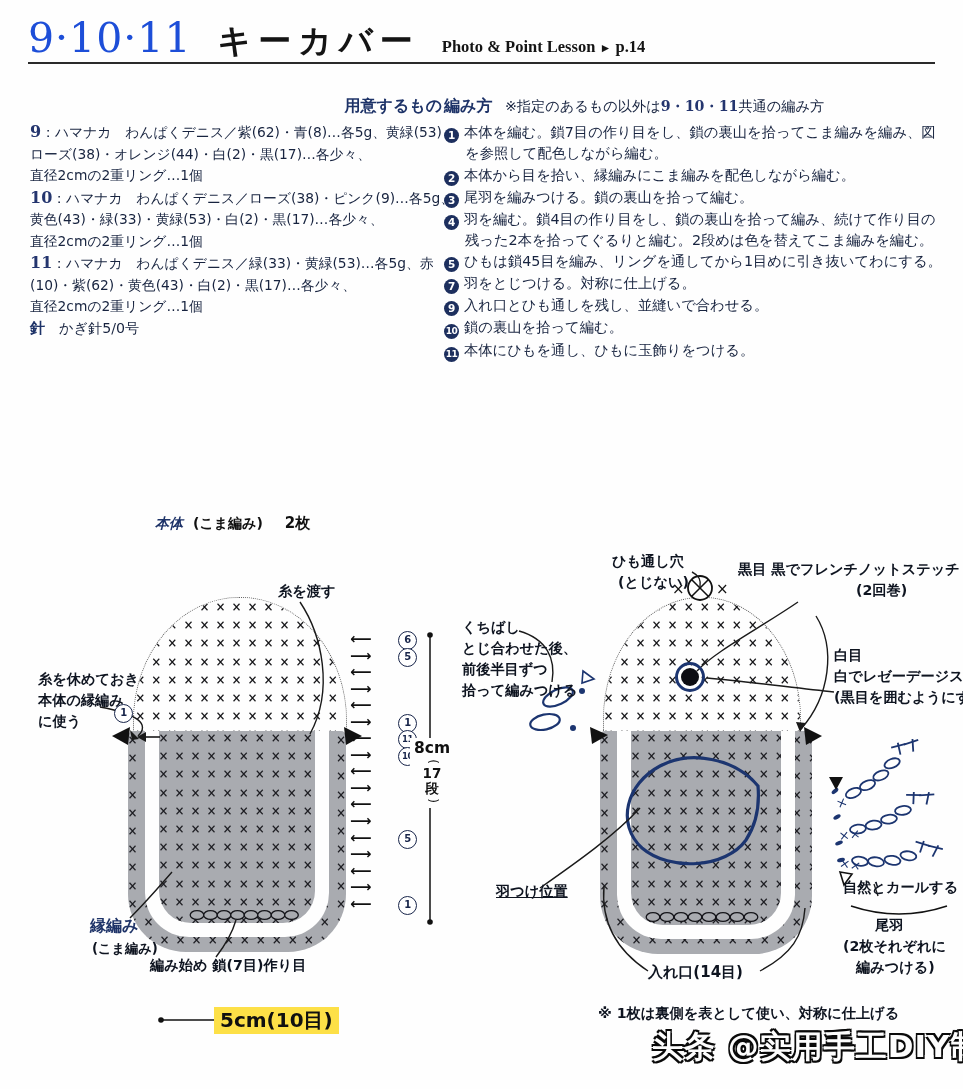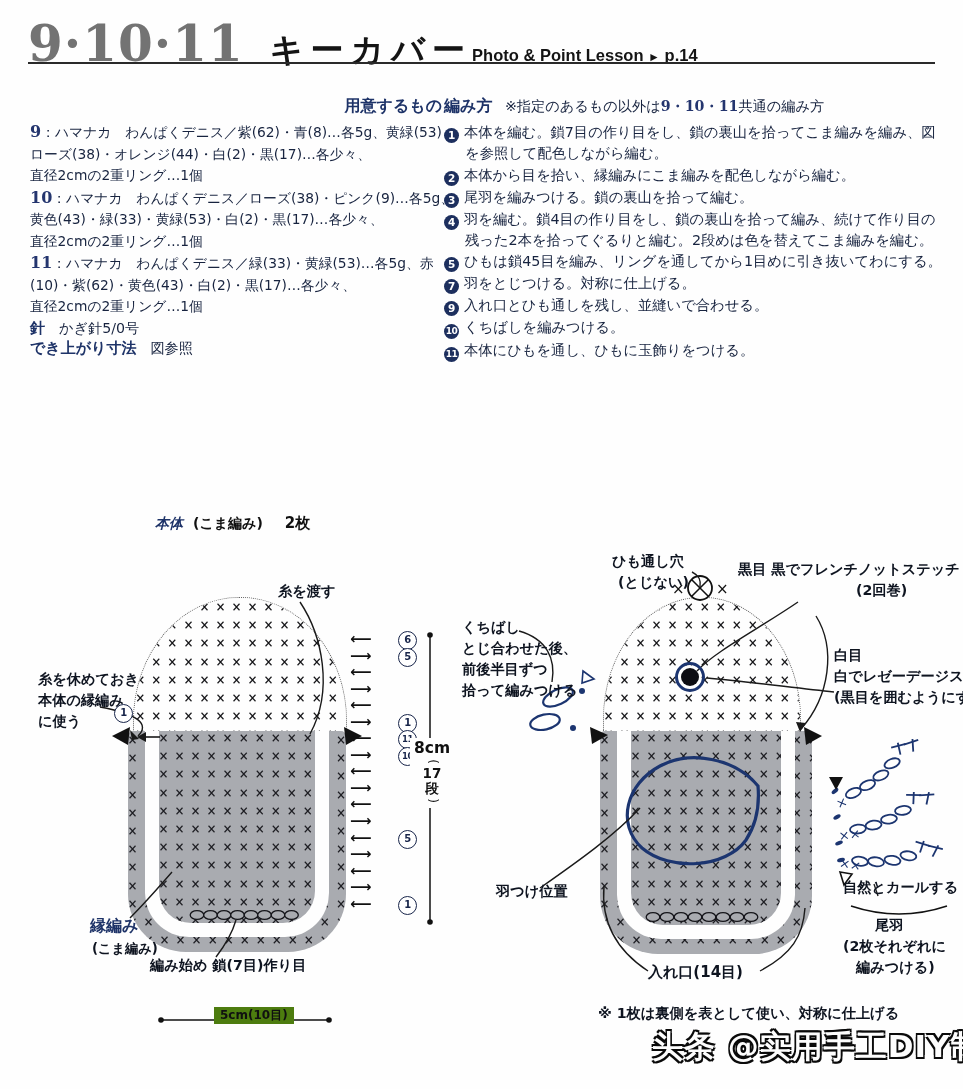--- a/index.html
+++ b/index.html
@@ -1,24 +1,24 @@
 <!DOCTYPE html>
 <html><head>
 <meta charset="utf-8">
 <style>
   html,body{margin:0;padding:0;background:#e8e8e8;}
   .page{position:relative;width:963px;height:1089px;background:#fefefe;overflow:hidden;
         font-family:"DejaVu Sans","Liberation Sans",sans-serif;color:#17233f;}
   
   .hdr{position:absolute;left:28px;top:14px;width:910px;height:46px;white-space:nowrap;}
-  .hdr-nums{font-family:"DejaVu Serif","Liberation Serif",serif;font-weight:bold;
-            font-size:50px;color:#737373;letter-spacing:1px;}
+  .hdr-nums{font-family:"DejaVu Serif","Liberation Serif",serif;font-weight:normal;
+            font-size:41px;color:#1d4ed8;letter-spacing:1px;}
   .hdr-title{font-size:33px;font-weight:600;color:#141414;letter-spacing:7px;margin-left:26px;}
-  .hdr-lesson{font-family:Liberation Sans, sans-serif;font-weight:bold;
-              font-size:16.5px;color:#141414;}
+  .hdr-lesson{font-family:Liberation Serif, serif;font-weight:bold;
+              font-size:16.5px;color:#141414;margin-left:22px;}
   .hdr-rule{position:absolute;left:28px;top:62px;width:907px;height:0;border-top:2.2px solid #2a2a2a;}
   
   .col-h{font-size:16px;font-weight:bold;color:#1e3368;text-align:right;}
   .mat{position:absolute;left:30px;top:96px;width:412px;}
   .mline{white-space:nowrap;font-size:13.8px;line-height:21.5px;color:#17233f;}
   .mnum{font-family:"DejaVu Serif","Liberation Serif",serif;font-weight:bold;font-size:16px;color:#24356e;}
   .mrow{margin-top:1px;font-size:14.2px;}
   .mlabel{font-weight:bold;color:#1e3368;font-size:15px;margin-right:14px;}
   .instr{position:absolute;left:444px;top:96px;width:500px;}
   .note{font-size:14.2px;color:#17233f;}
@@ -55,22 +55,22 @@
         font-weight:bold;vertical-align:1px;letter-spacing:-0.5px;}
   
   .dl-lbl{position:absolute;font-size:14.2px;font-weight:600;color:#0e1420;white-space:nowrap;}
   .dl-lbl.navy{color:#1e3368;font-weight:bold;font-size:16px;}
   .dl-lbl.small{font-size:13.2px;}
   .svgov{position:absolute;left:0;top:540px;width:963px;height:549px;pointer-events:none;}
   .dim8{position:absolute;left:410px;top:738px;width:44px;text-align:center;background:#fefefe;}
   .dim8 .cm{font-size:15.5px;font-weight:600;color:#101010;}
   .dim8 .p{display:block;height:9px;line-height:9px;font-size:12px;transform:rotate(90deg);color:#101010;}
   .dim8 .v{display:block;font-size:13.5px;line-height:15px;color:#101010;font-weight:600;}
-  .dim5{position:absolute;left:214px;top:1007px;font-size:12px;font-weight:600;color:#101010;
-        background:#4d7c0f;padding:0 6px;}
+  .dim5{position:absolute;left:214px;top:1007px;font-size:20px;font-weight:600;color:#101010;
+        background:#fde047;padding:0 6px;}
   .fnote{position:absolute;left:598px;top:1004px;font-size:14.2px;font-weight:600;color:#0e1420;}
   .wm{position:absolute;left:652px;top:1026px;font-size:31px;font-weight:bold;letter-spacing:1px;
       color:#fdfdfd;white-space:nowrap;
       text-shadow:-1.6px -1.6px 0 #0a0a0a,1.6px -1.6px 0 #0a0a0a,-1.6px 1.6px 0 #0a0a0a,
                   1.6px 1.6px 0 #0a0a0a,0 1.8px 0 #0a0a0a,0 -1.8px 0 #0a0a0a;}
 </style>
 </head>
 <body>
 
 <div class="page">
@@ -91,39 +91,36 @@
         <div class="mline"><span class="mnum">10</span><span>：ハマナカ　わんぱくデニス／ローズ(38)・ピンク(9)…各5g、</span></div>
         <div class="mline"><span>黄色(43)・緑(33)・黄緑(53)・白(2)・黒(17)…各少々、</span></div>
         <div class="mline"><span>直径2cmの2重リング…1個</span></div>
         <div class="mline"><span class="mnum">11</span><span>：ハマナカ　わんぱくデニス／緑(33)・黄緑(53)…各5g、赤</span></div>
         <div class="mline"><span>(10)・紫(62)・黄色(43)・白(2)・黒(17)…各少々、</span></div>
         <div class="mline"><span>直径2cmの2重リング…1個</span></div>
       </div>
     <div class="mrow">
       <span class="mlabel">針</span><span>かぎ針5/0号</span>
     </div>
-    <div class="mrow">
-      <span class="mlabel">でき上がり寸法</span><span>図参照</span>
-    </div>
   </div>
 
   <div class="instr">
     <div class="note">
       <span class="col-h">編み方</span>
       <span style="margin-left:8px;">※指定のあるもの以外は</span><span class="nums">9・10・11</span><span>共通の編み方</span>
     </div>
     <div id="steps" style="margin-top:5px;">
         <div class="step"><span class="stepnum">1</span><span>本体を編む。鎖7目の作り目をし、鎖の裏山を拾ってこま編みを編み、図を参照して配色しながら編む。</span></div>
         <div class="step"><span class="stepnum">2</span><span>本体から目を拾い、縁編みにこま編みを配色しながら編む。</span></div>
         <div class="step"><span class="stepnum">3</span><span>尾羽を編みつける。鎖の裏山を拾って編む。</span></div>
         <div class="step"><span class="stepnum">4</span><span>羽を編む。鎖4目の作り目をし、鎖の裏山を拾って編み、続けて作り目の残った2本を拾ってぐるりと編む。2段めは色を替えてこま編みを編む。</span></div>
         <div class="step"><span class="stepnum">5</span><span>ひもは鎖45目を編み、リングを通してから1目めに引き抜いてわにする。</span></div>
         <div class="step"><span class="stepnum">7</span><span>羽をとじつける。対称に仕上げる。</span></div>
         <div class="step"><span class="stepnum">9</span><span>入れ口とひも通しを残し、並縫いで合わせる。</span></div>
-        <div class="step"><span class="stepnum" style="font-size: 9px;">10</span><span>くちばしを編みつける。</span></div>
+        <div class="step"><span class="stepnum" style="font-size: 9px;">10</span><span>鎖の裏山を拾って編む。</span></div>
         <div class="step"><span class="stepnum" style="font-size: 9px;">11</span><span>本体にひもを通し、ひもに玉飾りをつける。</span></div>
       </div>
   </div>
 
   <div class="fig-h">
     <span class="t1">本体</span><span class="t2">(こま編み)</span><span class="t3">2枚</span>
   </div>
 
   <div class="dome dl">
     <div class="xfill">×××××××××××××
@@ -370,21 +367,21 @@
   <div class="dl-lbl" style="left:618px;top:573px;">(とじない)</div>
   <div class="dl-lbl" style="left:738px;top:560px;">黒目 黒でフレンチノットステッチ</div>
   <div class="dl-lbl" style="left:856px;top:581px;">(2回巻)</div>
   <div class="dl-lbl" style="left:462px;top:618px;">くちばし</div>
   <div class="dl-lbl" style="left:462px;top:639px;">とじ合わせた後、</div>
   <div class="dl-lbl" style="left:462px;top:660px;">前後半目ずつ</div>
   <div class="dl-lbl" style="left:462px;top:681px;">拾って編みつける</div>
   <div class="dl-lbl" style="left:834px;top:646px;">白目</div>
   <div class="dl-lbl" style="left:834px;top:667px;">白でレゼーデージステッチ</div>
   <div class="dl-lbl" style="left:834px;top:688px;">(黒目を囲むようにする)</div>
-  <div class="dl-lbl" style="left:496px;top:882px;">羽つけ位置</div>
+  <div class="dl-lbl" style="left:496px;top:882px;text-decoration:underline;">羽つけ位置</div>
   <div class="dl-lbl" style="left:843px;top:878px;">自然とカールする</div>
   <div class="dl-lbl" style="left:875px;top:916px;">尾羽</div>
   <div class="dl-lbl" style="left:843px;top:937px;">(2枚それぞれに</div>
   <div class="dl-lbl" style="left:856px;top:958px;">編みつける)</div>
   <div class="dl-lbl" style="left:648px;top:963px;font-size:15px;">入れ口(14目)</div>
 
   <div class="fnote">※ 1枚は裏側を表として使い、対称に仕上げる</div>
   <div class="wm">头条 @实用手工DIY制作</div>
 </div>
 

